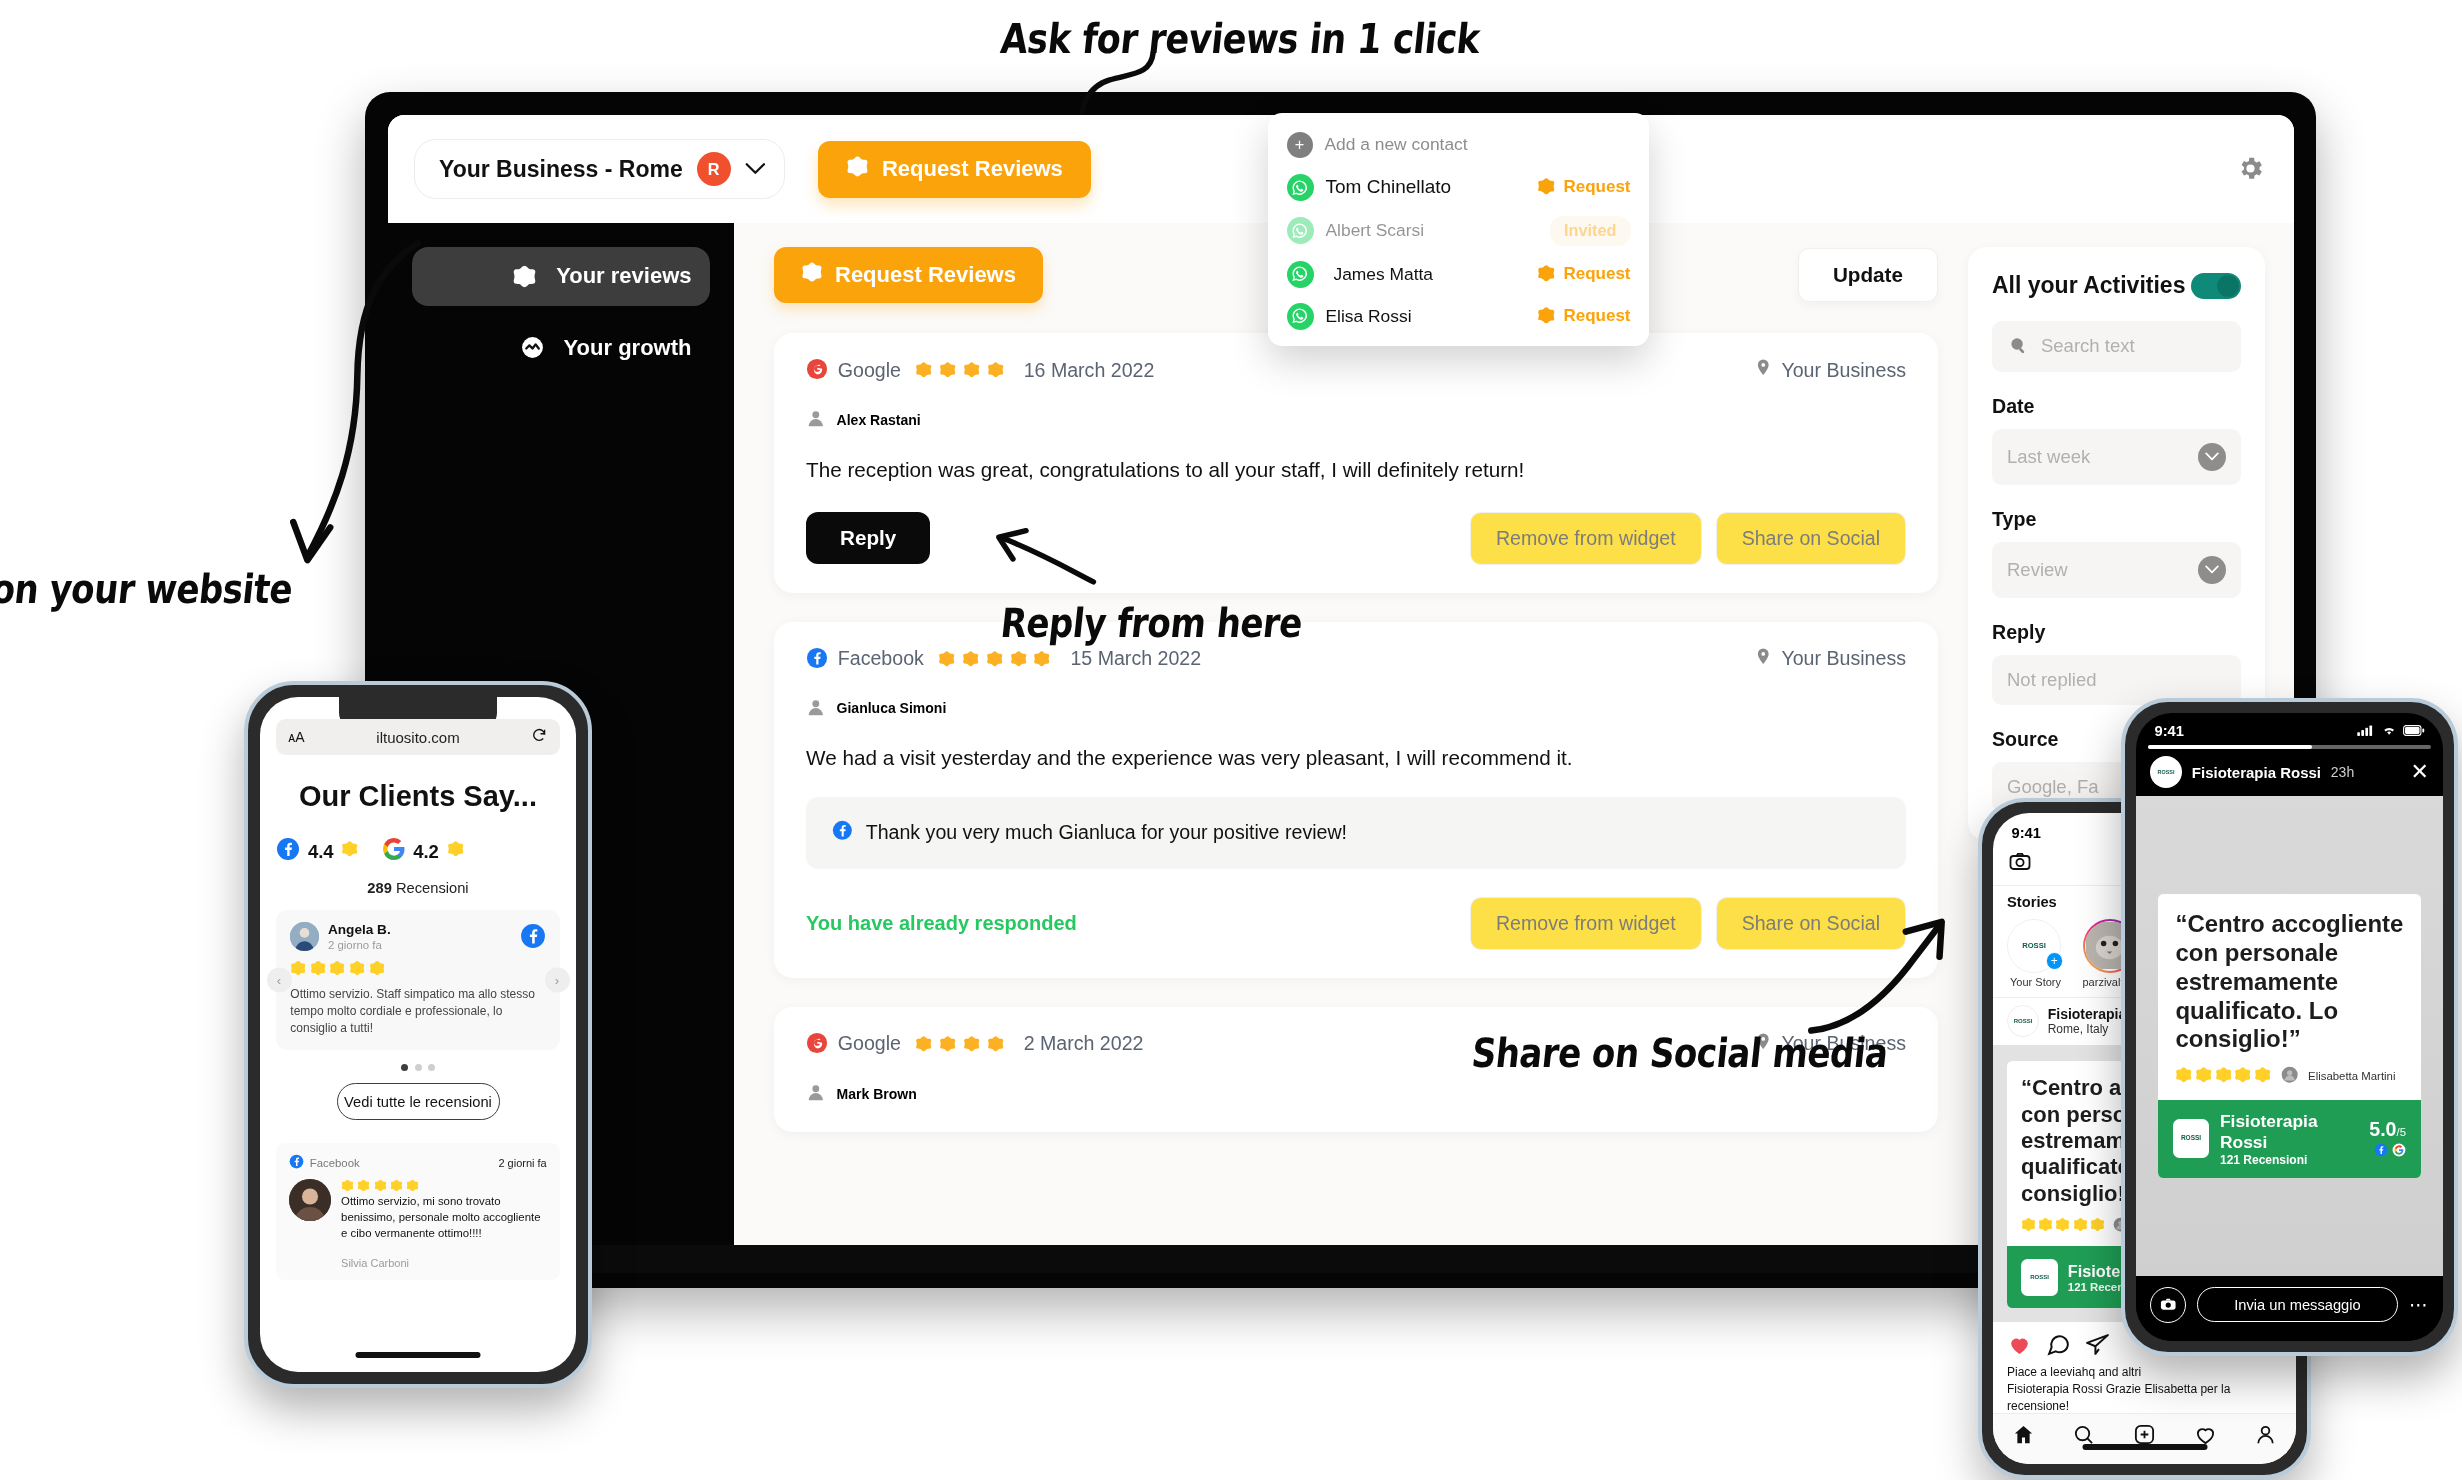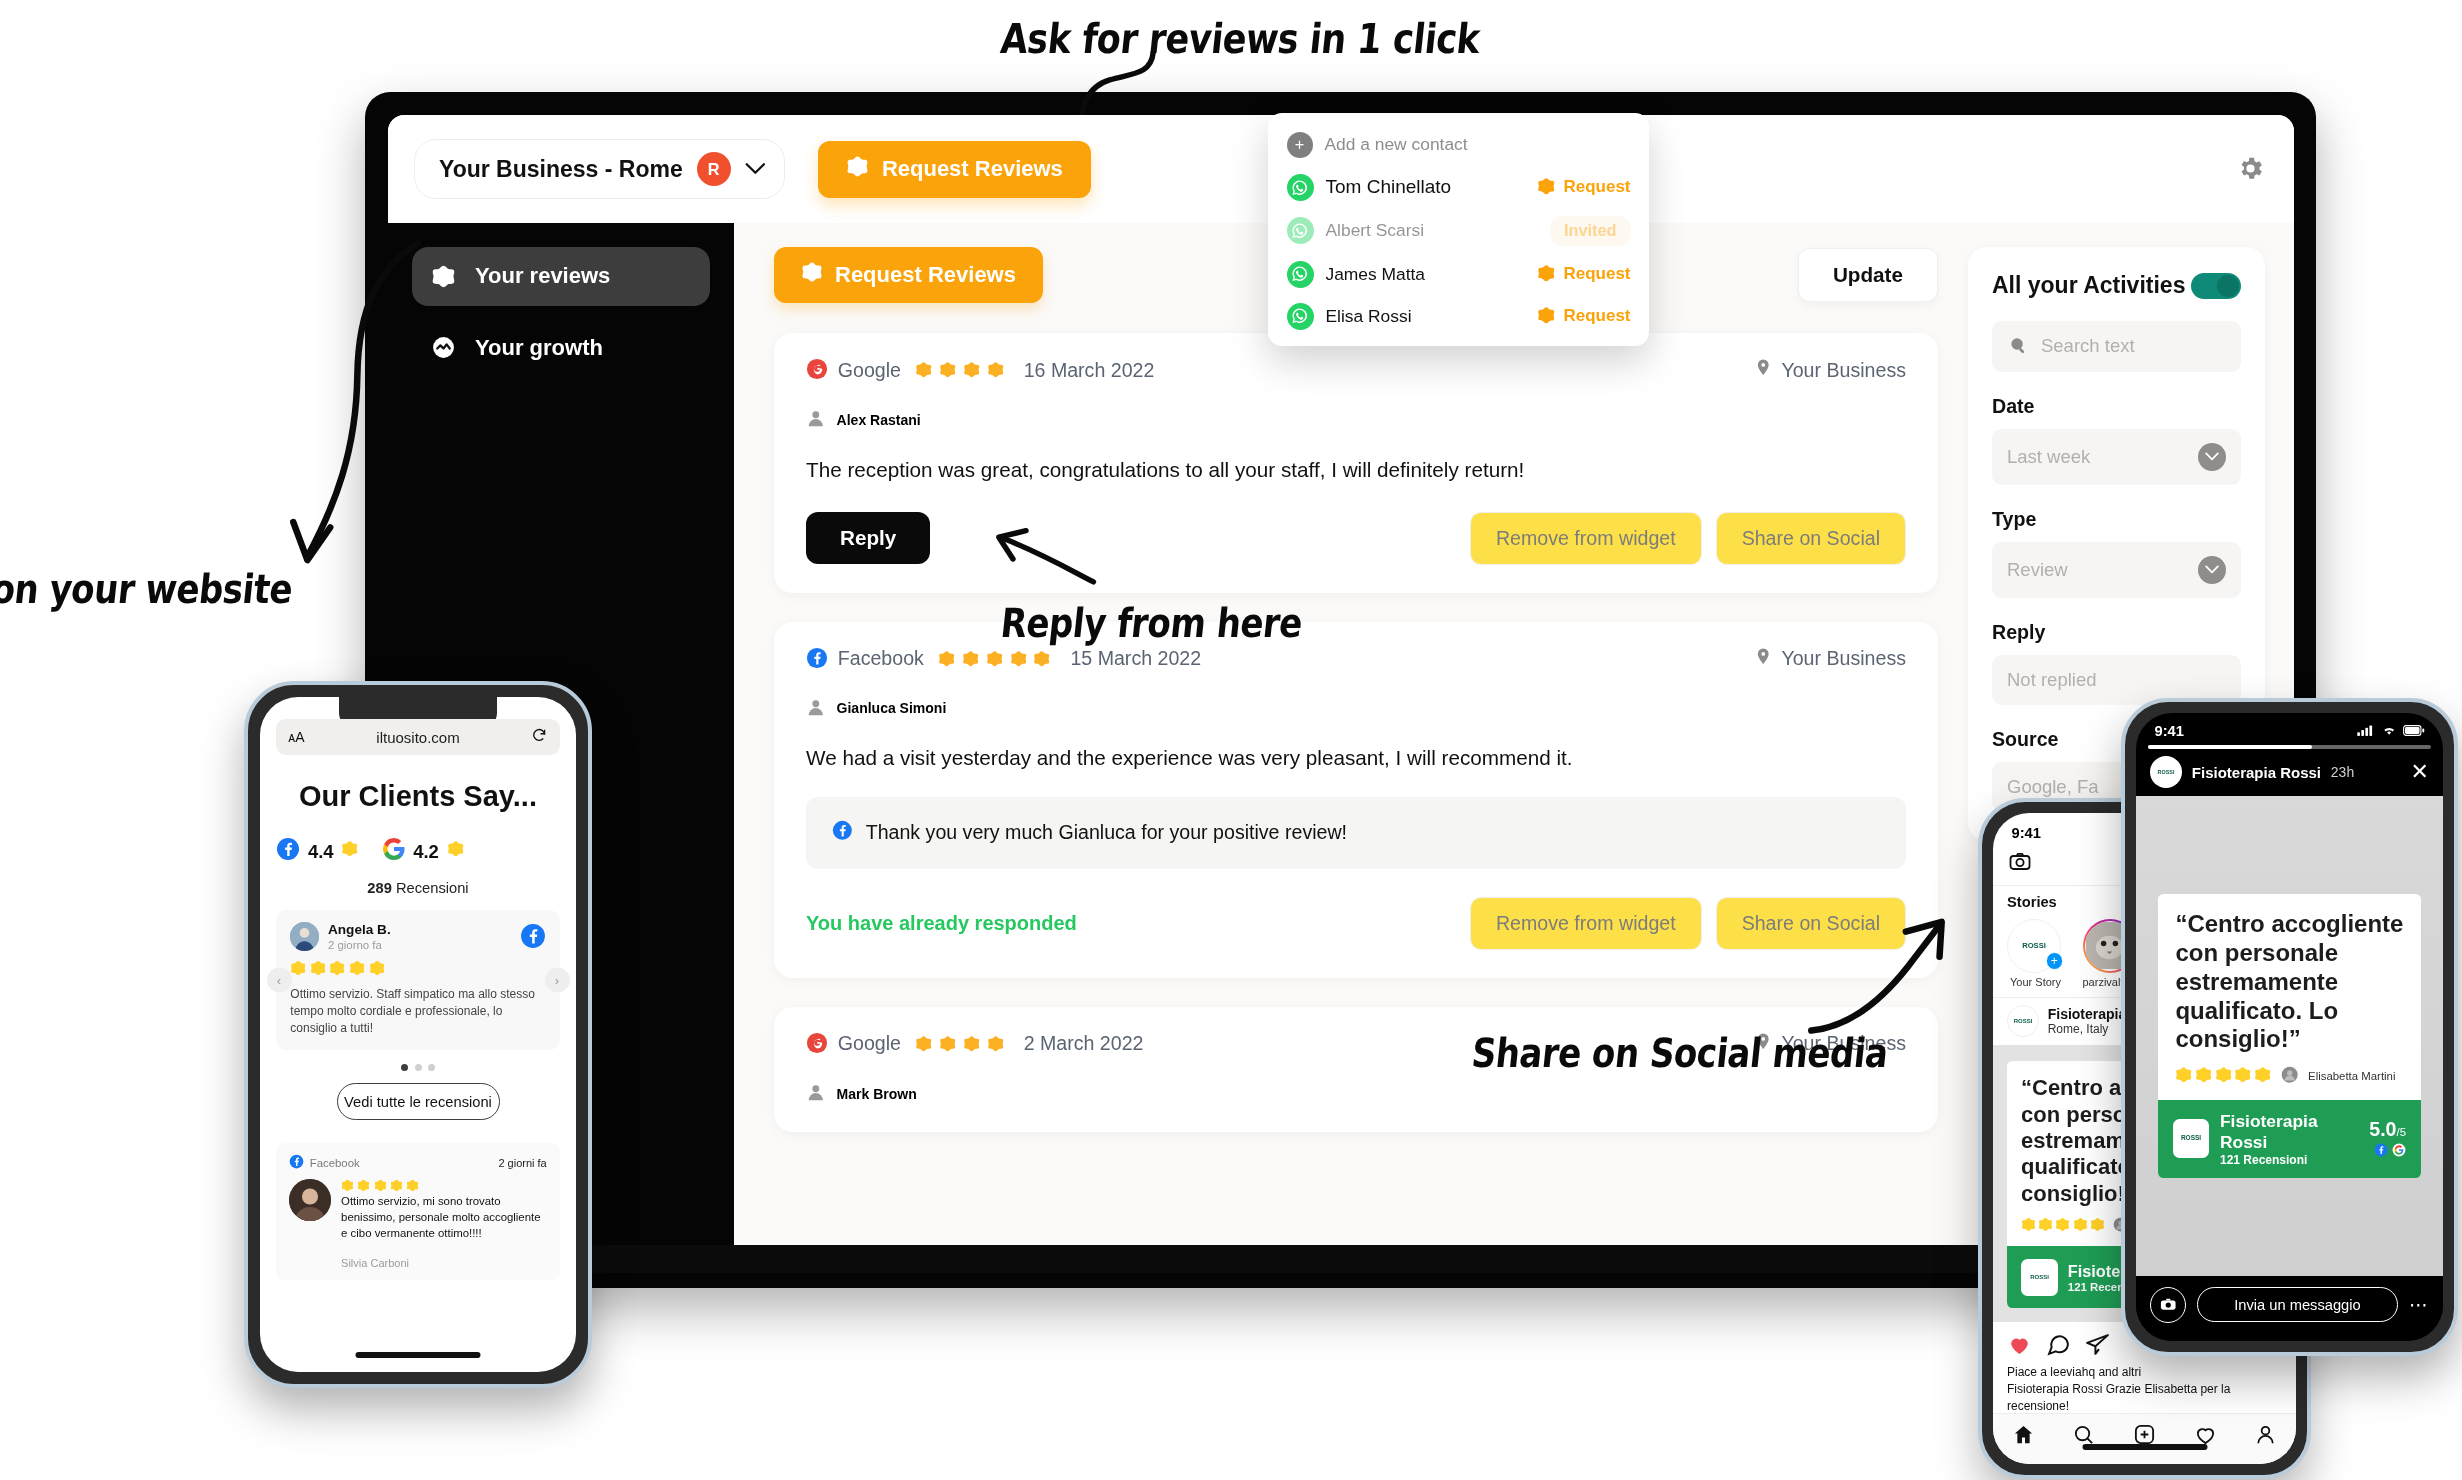--- a/index.html
+++ b/index.html
@@ -109,20 +109,21 @@
     padding: 24px 24px 0 24px;
   }
   .navitem {
     display: flex; align-items: center; gap: 18.5px;
     padding: 16.3px 18.5px;
     border-radius: 16.3px;
     color: #fff;
     font-size: 22px; font-weight: 600;
     margin-bottom: 13px;
     cursor: pointer;
+    justify-content: flex-end;
   }
   .navitem.active { background: #3d3d3d; }
   .nav-ico { width: 26px; display: flex; align-items: center; justify-content: center; }
 
   .content {
     flex: 1;
     background: #fbfaf9;
     display: flex;
     padding: 24px 0 0 0;
     min-width: 0;
@@ -697,21 +698,21 @@
       <span style="font-size:17.4px;color:#111;">Albert Scarsi</span>
       <span style="margin-left:auto;background:#fdf3e0;border-radius:13px;padding:5.4px 14px;font-size:16.3px;color:#fba30b;font-weight:600;">Invited</span>
     </div>
 
     <div style="display:flex;align-items:center;gap:12px;margin-bottom:15px;">
       <span style="width:27px;height:27px;border-radius:50%;background:#25d366;display:flex;align-items:center;justify-content:center;">
         <svg width="17.4" height="17.4" viewBox="0 0 24 24" fill="#fff">
             <path d="M12 2a10 10 0 00-8.6 15L2 22l5.2-1.3A10 10 0 1012 2zm0 18a8 8 0 01-4.1-1.1l-.3-.2-3 .8.8-2.9-.2-.3A8 8 0 1112 20zm4.4-5.8c-.2-.1-1.4-.7-1.6-.8s-.4-.1-.5.1-.6.8-.8 1-.3.2-.5.1a6.6 6.6 0 01-3.3-2.9c-.2-.4.2-.4.6-1.2.1-.2 0-.3 0-.5s-.5-1.3-.7-1.7-.4-.4-.5-.4h-.5a1 1 0 00-.7.3 3 3 0 00-.9 2.2 5.2 5.2 0 001.1 2.7 11.8 11.8 0 004.5 4 5 5 0 002.3.4 2.7 2.7 0 001.8-1.3 2.2 2.2 0 00.2-1.3c-.1-.1-.3-.2-.5-.3z"></path>
           </svg>
       </span>
-      <span style="font-size:17.4px;color:#111;">James Matta</span>
+      <span style="font-size:17.4px;color:#111;margin-left:8px;">James Matta</span>
       <span style="margin-left:auto;display:flex;align-items:center;gap:7.6px;">
         <span><svg width="18.5" height="18.5" viewBox="0 0 24 24">
               <path fill="#fba30b" d="M12 1.6c2.1 0 3 2.4 4.8 3.1 1.8.7 4.1-.3 5.2 1.4 1.1 1.7-.4 3.7-.4 5.9s1.5 4.2.4 5.9c-1.1 1.7-3.4.7-5.2 1.4-1.8.7-2.7 3.1-4.8 3.1s-3-2.4-4.8-3.1c-1.8-.7-4.1.3-5.2-1.4-1.1-1.7.4-3.7.4-5.9s-1.5-4.2-.4-5.9C3.1 4.4 5.4 5.4 7.2 4.7 9 4 9.9 1.6 12 1.6z"></path>
             </svg></span>
         <span style="font-size:17px;color:#fba30b;font-weight:600;">Request</span>
       </span>
     </div>
 
     <div style="display:flex;align-items:center;gap:12px;">
       <span style="width:27px;height:27px;border-radius:50%;background:#25d366;display:flex;align-items:center;justify-content:center;">

